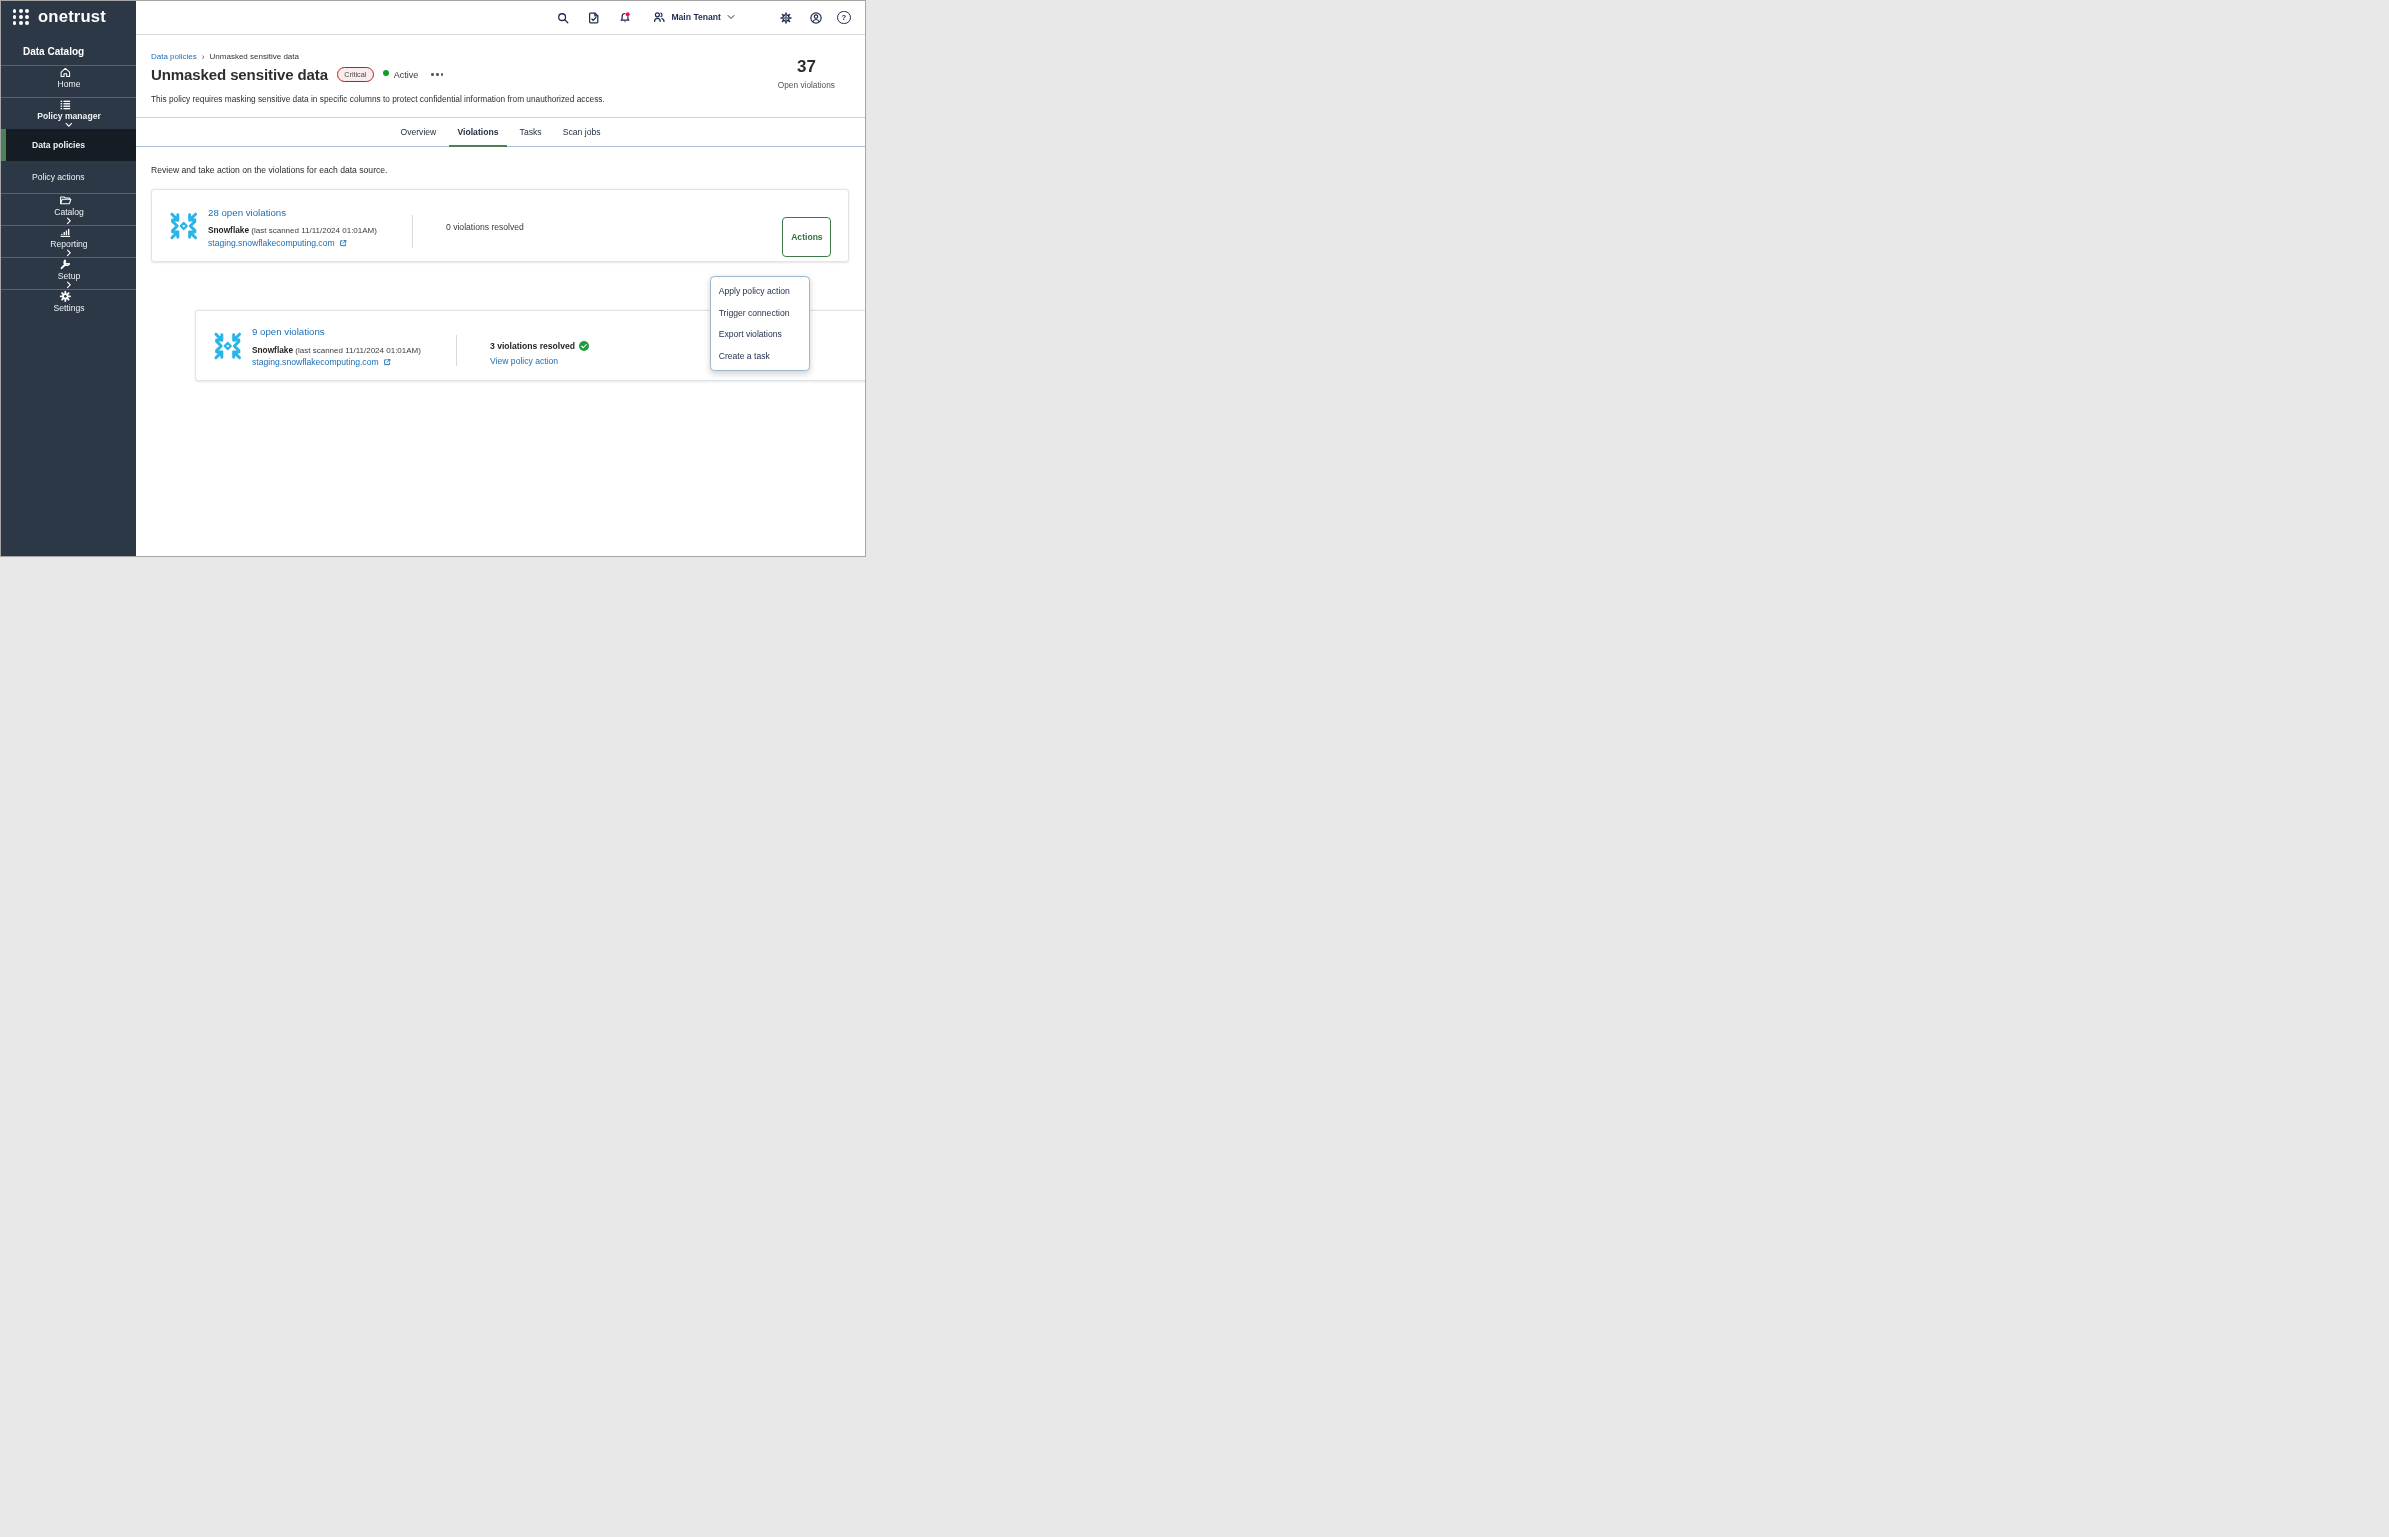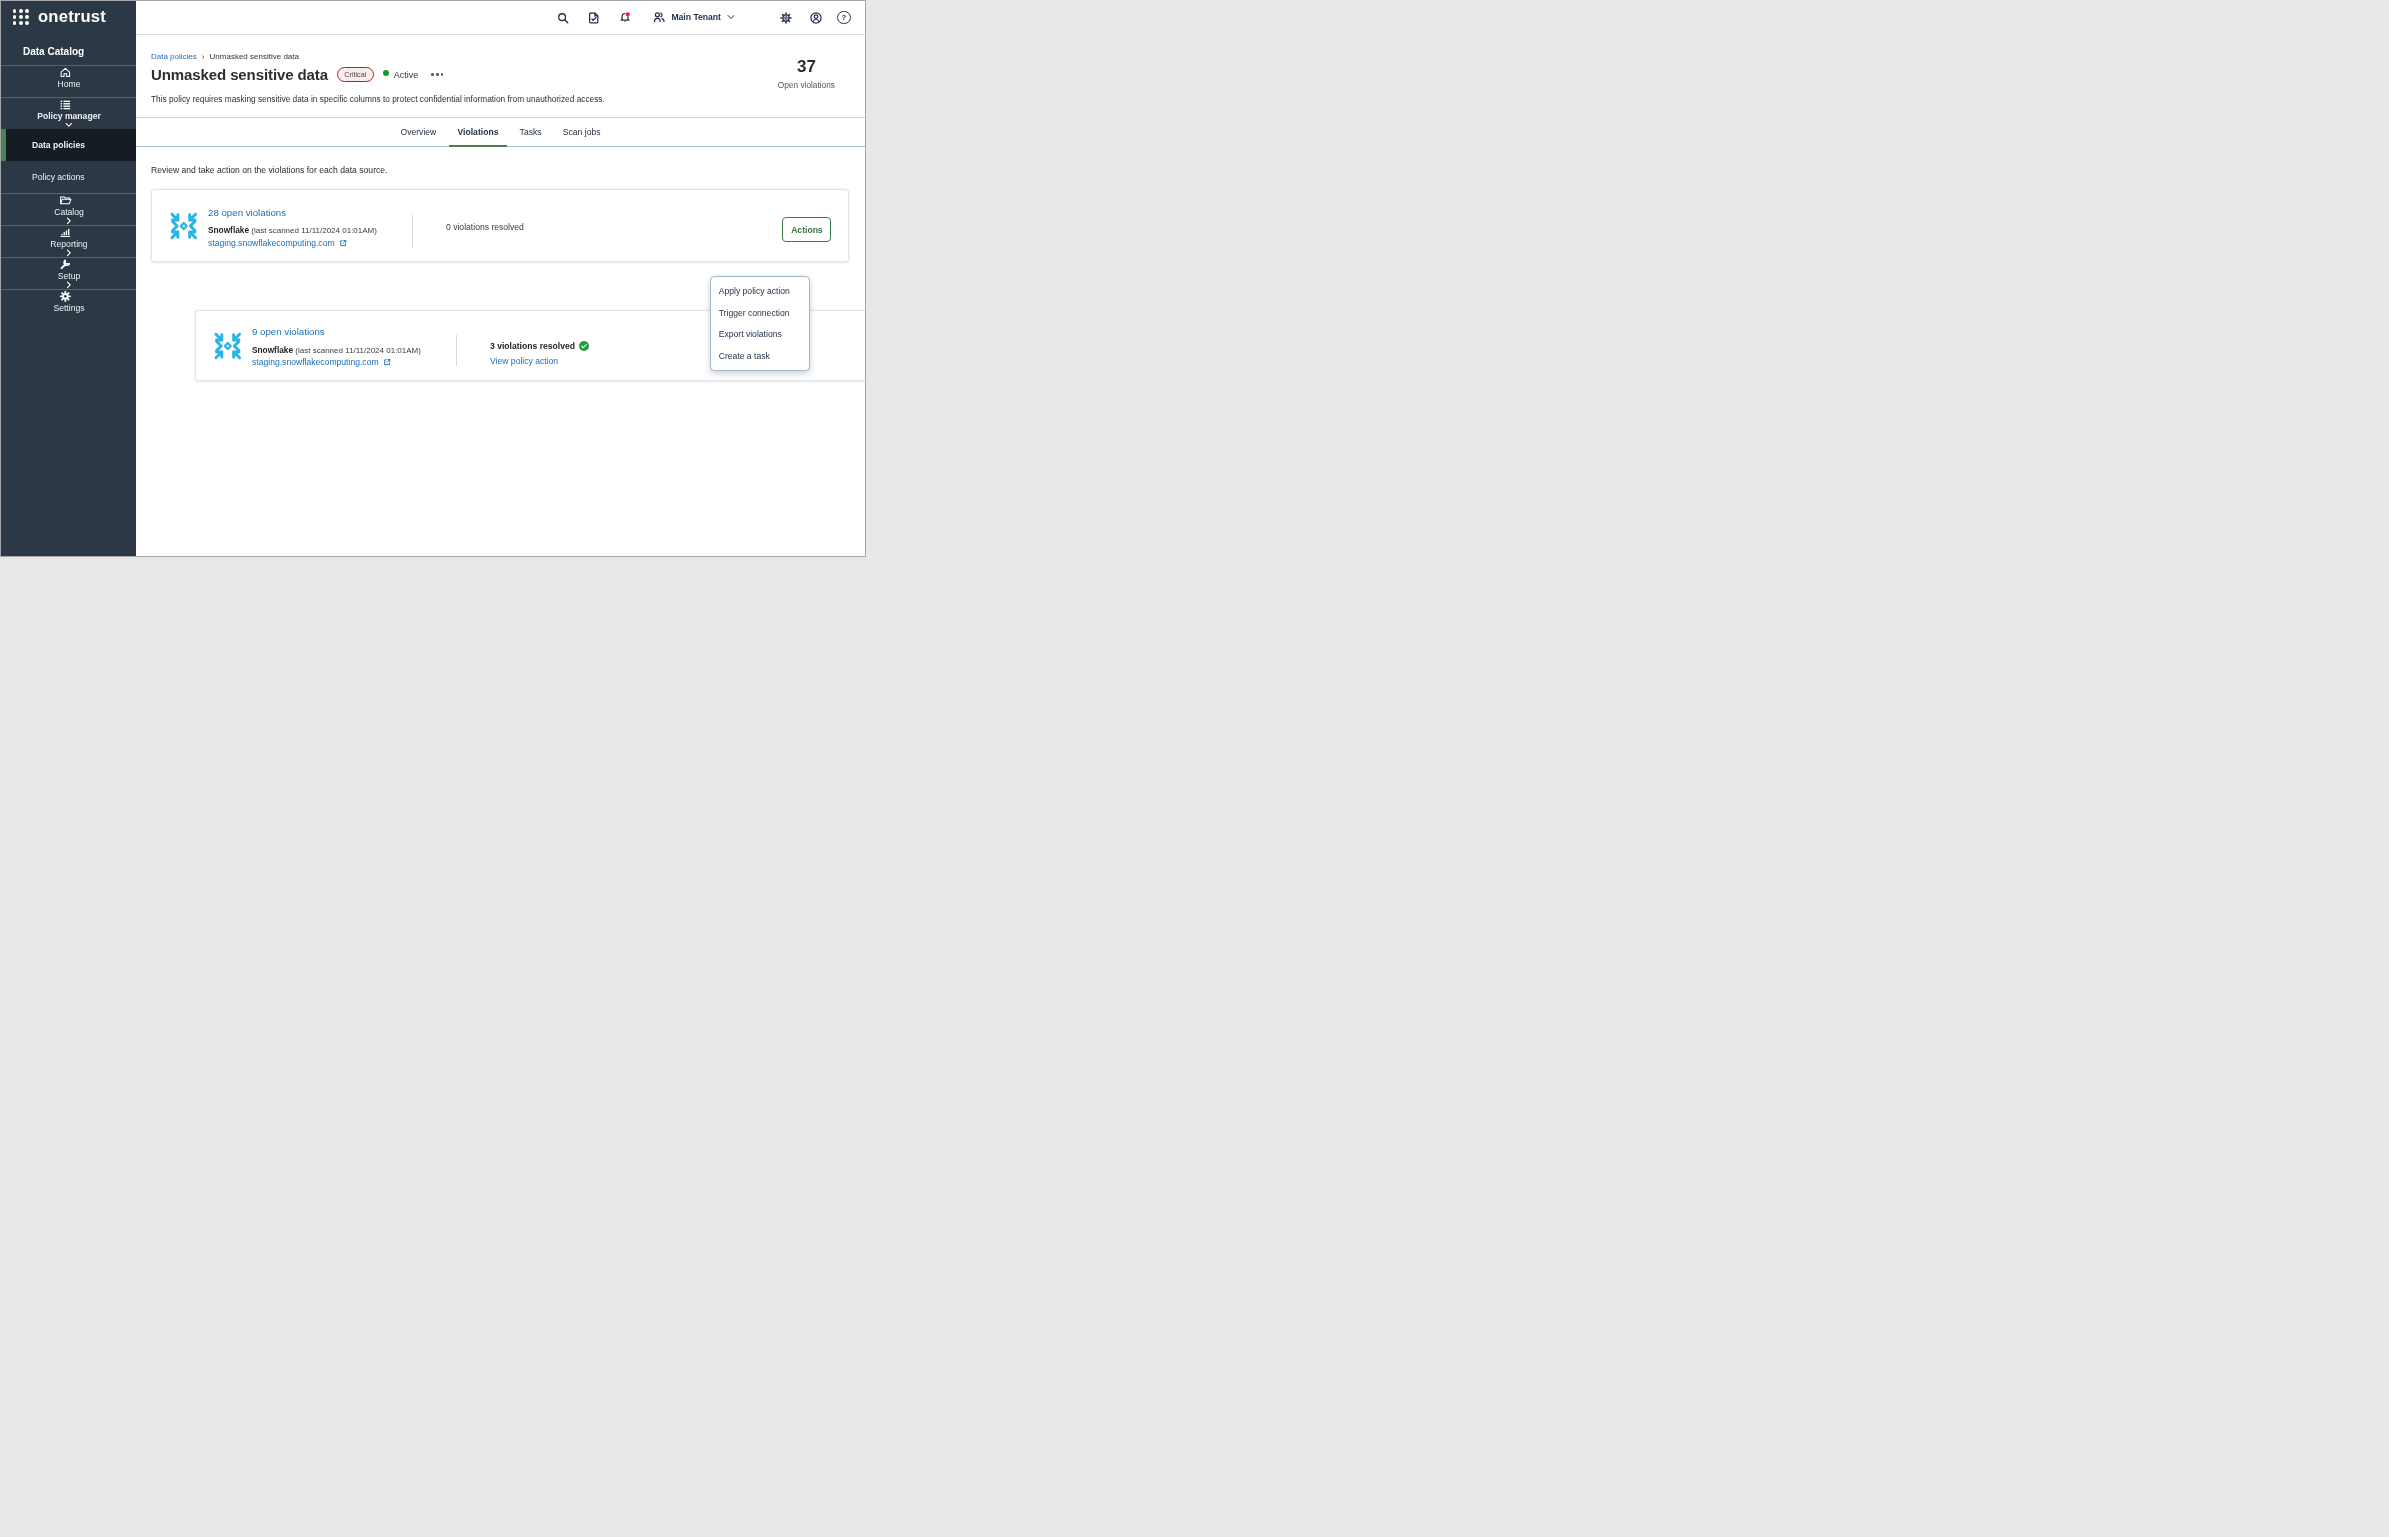--- a/index.html
+++ b/index.html
@@ -65,21 +65,21 @@
   .sf-logo { position:absolute; left:15.5px; top:50%; transform:translateY(-50%); width:31.5px; height:31.5px; }
   .open-link { position:absolute; left:56px; font-size:9.7px; color:#1b6fb6; cursor:pointer; }
   .src-line { position:absolute; left:56px; font-size:8.3px; color:#2b2b2b; }
   .src-name { font-weight:700; color:#1f1f1f; }
   .scan-info { font-size:8px; color:#3c3c3c; }
   .host-line { position:absolute; left:56px; display:flex; align-items:center; gap:4.4px; font-size:8.6px; color:#1b6fb6; cursor:pointer; }
   .vdivider { position:absolute; left:260px; width:0.6px; background:#d9d9d9; }
   .resolved-plain { position:absolute; left:294px; font-size:8.6px; color:#3a3a3a; }
   .resolved-bold { position:absolute; left:294px; font-size:8.6px; font-weight:700; color:#1f1f1f; display:flex; align-items:center; gap:3.9px; }
   .view-link { position:absolute; left:294px; font-size:8.6px; color:#1b6fb6; cursor:pointer; }
-  .actions-btn { position:absolute; right:16.6px; top:27px; width:49px; height:25px; background:#fff; border:1.1px solid #3b7a47; border-radius:3.9px; color:#35713f; font-weight:700; font-size:8.6px; display:flex; align-items:center; justify-content:center; cursor:pointer; }
+  .actions-btn { position:absolute; right:16.6px; top:27px; width:49px; height:40px; background:#fff; border:1.1px solid #3b7a47; border-radius:3.9px; color:#35713f; font-weight:700; font-size:8.6px; display:flex; align-items:center; justify-content:center; cursor:pointer; }
 
   .menu { position:absolute; left:574px; top:128px; width:100px; background:#fff; border:0.6px solid #9db7cd; border-radius:4.4px; box-shadow:0 2.2px 6.6px rgba(0,0,0,.18); padding:3.3px 0; z-index:5; }
   .menu-item { height:21.5px; display:flex; align-items:center; padding:0 7.7px; font-size:8.6px; color:#24334f; cursor:pointer; }
 </style>
 </head>
 <body>
 
 <div class="app">
 
   <div class="sidebar">

